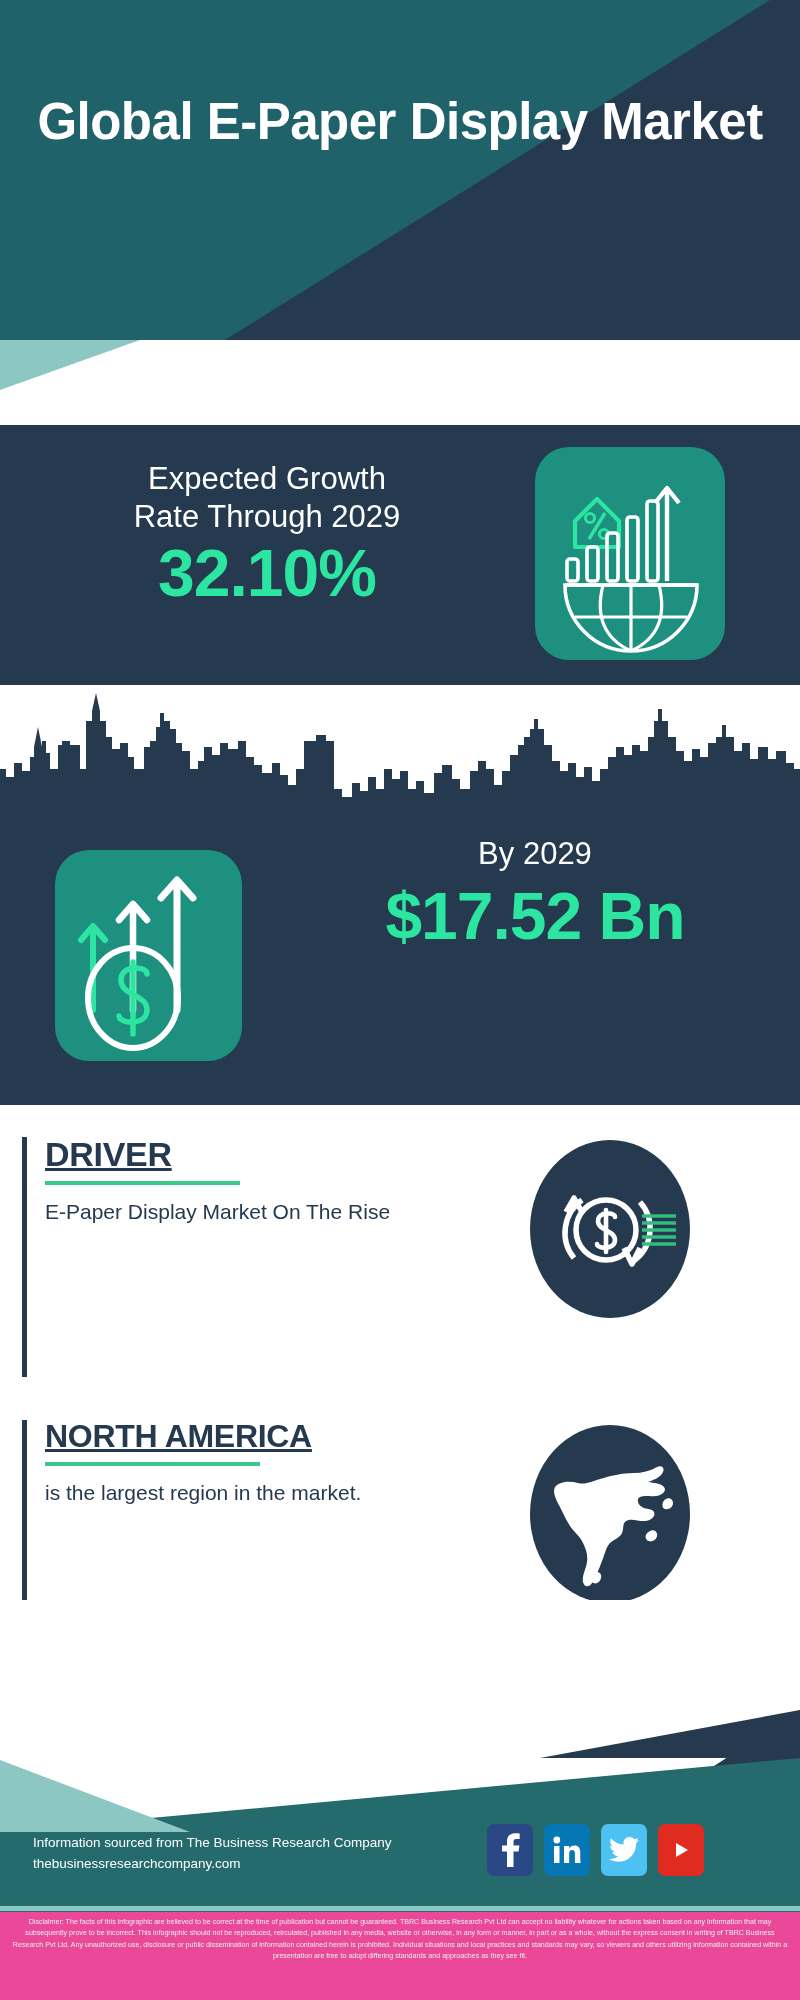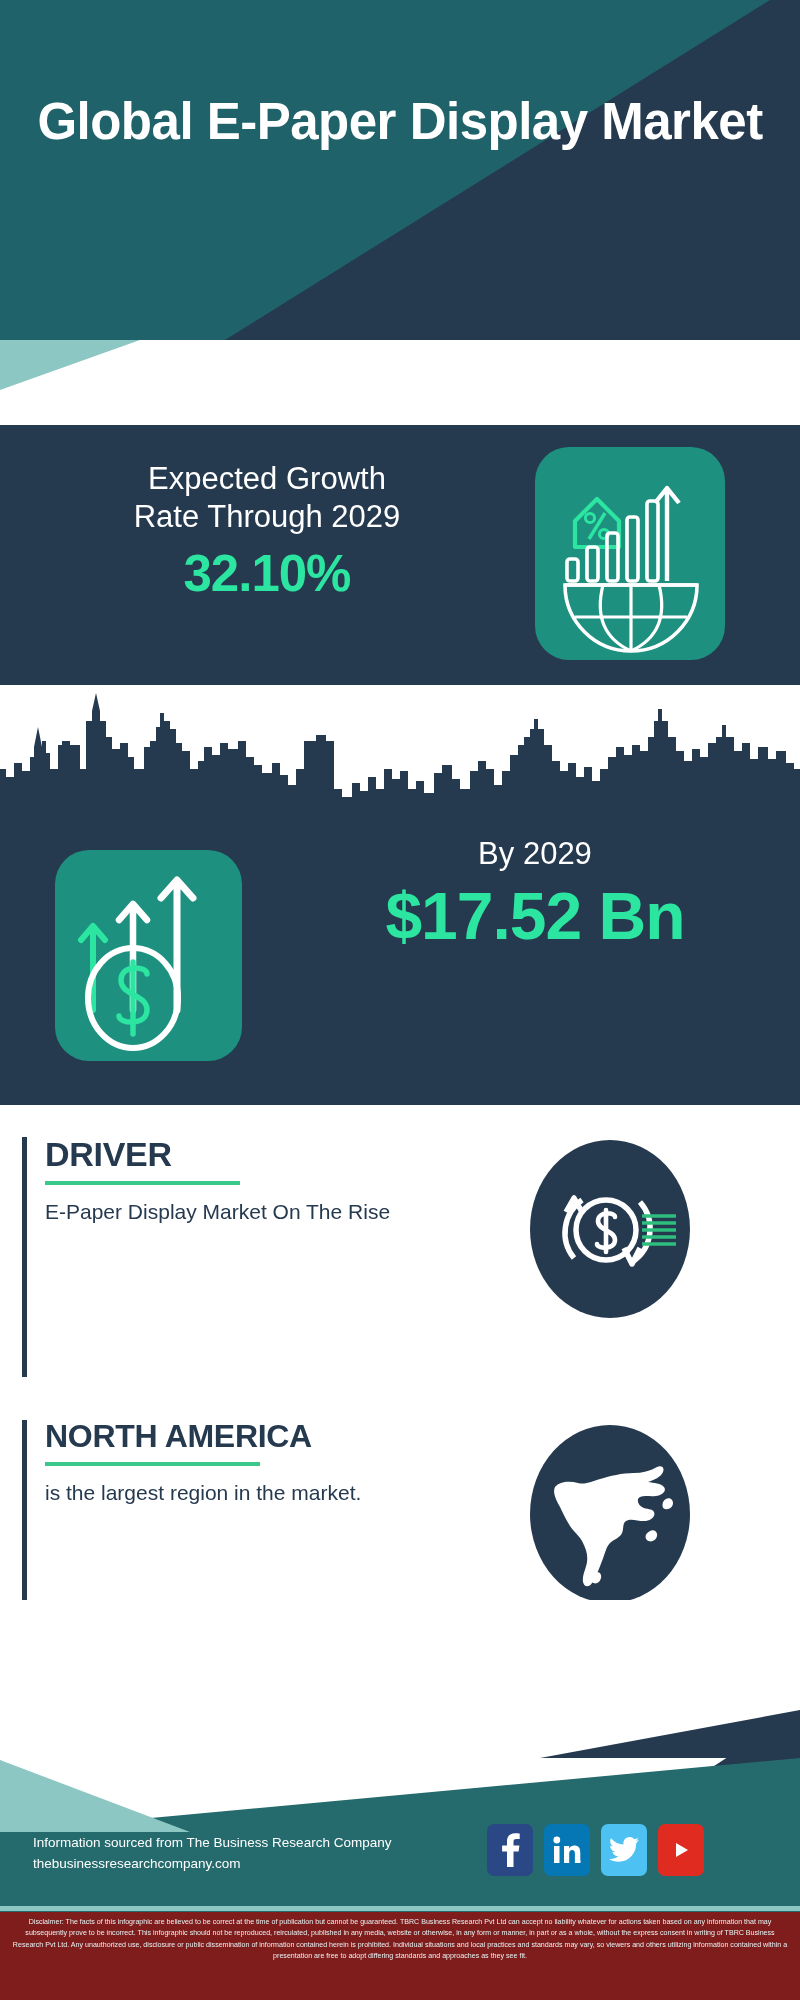--- a/index.html
+++ b/index.html
@@ -45,21 +45,21 @@
     position:absolute; left:0; top:425px; width:800px; height:260px;
     background:#25394F;
   }
   .growth-text {
     position:absolute; left:27px; top:35px; width:480px; text-align:center;
   }
   .growth-label {
     color:#ffffff; font-size:31px; line-height:1.22; font-weight:normal;
   }
   .growth-value {
-    color:#2CE5A0; font-size:51px; font-weight:bold; margin-top:12px;
+    color:#2CE5A0; font-size:66px; font-weight:bold; margin-top:4px;
     line-height:1; letter-spacing:-1px;
   }
   .icon-box {
     position:absolute;
     background:#1E9080;
     border-radius:34px;
   }
   .growth-icon-box { left:535px; top:22px; width:190px; height:213px; }
 
   
@@ -85,21 +85,21 @@
   .body-white {
     position:absolute; left:0; top:1105px; width:800px; height:620px;
     background:#ffffff; overflow:hidden;
   }
   .card { position:absolute; left:22px; }
   .card-bar {
     position:absolute; left:0; top:0; width:5px; background:#25394F;
   }
   .card-inner { position:absolute; left:23px; top:0; width:430px; }
   .card-title {
-    color:#25394F; font-weight:bold; line-height:1.05; letter-spacing:-0.3px;
+    color:#25394F; font-weight:bold; line-height:1.05; letter-spacing:-0.3px;text-decoration:underline;
   }
   .card-rule {
     height:4px; background:#3BC98A; margin-top:8px; width:195px;
   }
   .card-desc {
     color:#25394F; font-size:21px; font-weight:normal; line-height:1.38; margin-top:13px;
   }
   .circle-icon {
     position:absolute;
     background:#25394F;
@@ -135,21 +135,21 @@
     display:flex; align-items:center; justify-content:center;
     color:#fff; position:relative;
   }
   .sb-fb { background:#2A4886; }
   .sb-li { background:#0577B5; }
   .sb-tw { background:#4DC2F2; }
   .sb-yt { background:#E02B20; }
 
   .disclaimer {
     position:absolute; left:0; top:1912px; width:800px; height:88px;
-    background:#7f1d1d; padding:5px 12px 0 12px;
+    background:#ec4899; padding:5px 12px 0 12px;
   }
   .disclaimer p {
     color:#E6F2F2; font-size:7.1px; line-height:1.62; text-align:center;
     font-family:"Liberation Sans", sans-serif;
   }
 </style>
 </head>
 <body>
 
 <div class="page">

